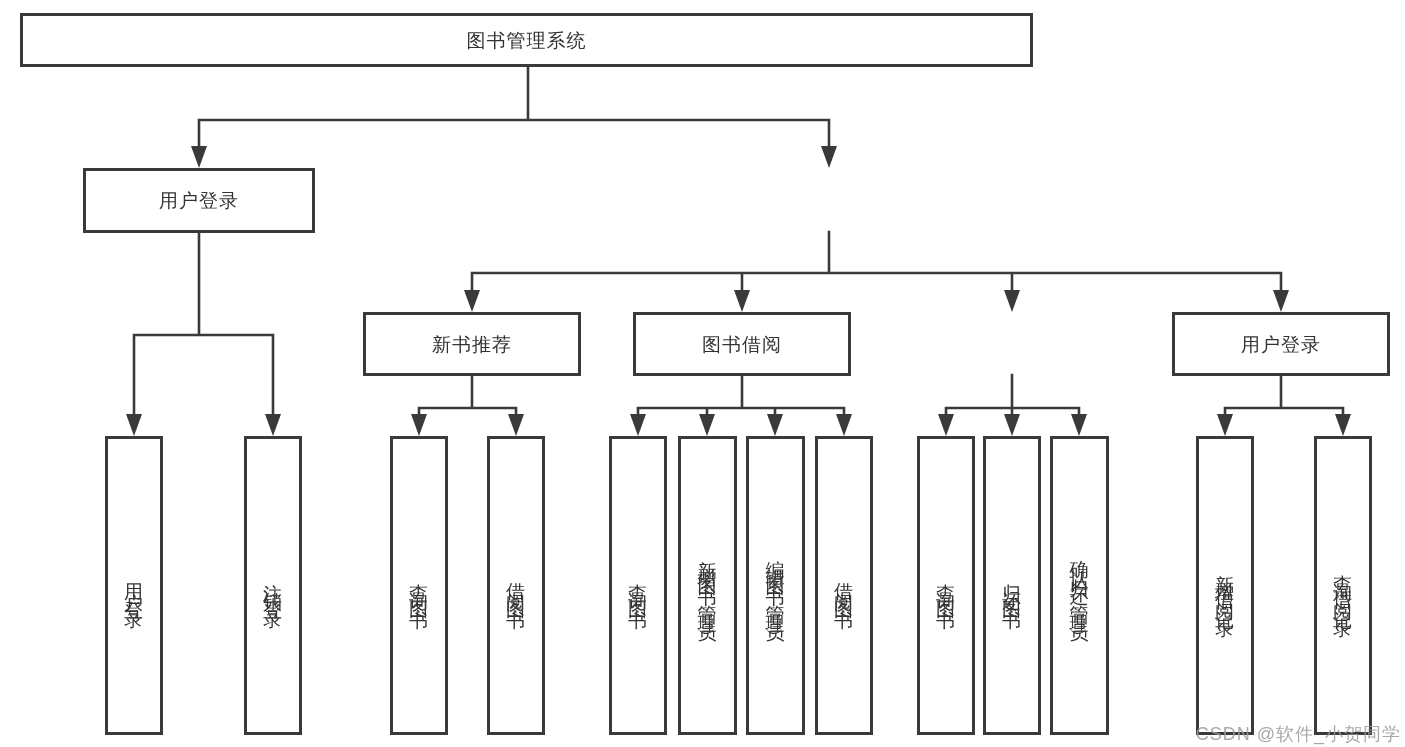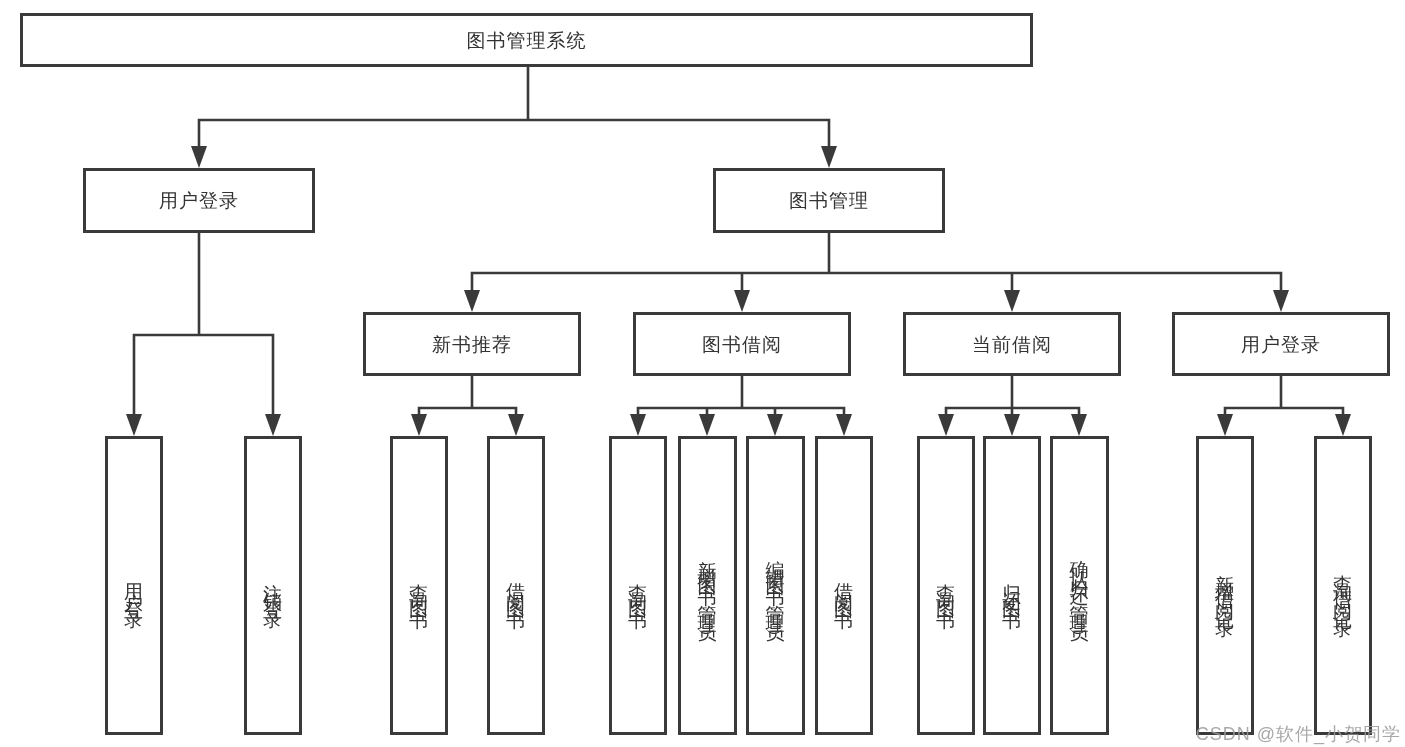--- a/index.html
+++ b/index.html
@@ -80,32 +80,26 @@
     </g>
   </svg>
 
   <div class="box" style="left:20px;top:13px;width:1013px;height:54px">
     <span class="lbl">图书管理系统</span>
   </div>
 
   <div class="box" style="left:83px;top:168px;width:232px;height:65px">
     <span class="lbl">用户登录</span>
   </div>
-  <div class="box" style="left:713px;top:168px;width:232px;height:65px">
-    <span class="lbl">图书管理</span>
-  </div>
 
   <div class="box" style="left:363px;top:312px;width:218px;height:64px">
     <span class="lbl">新书推荐</span>
   </div>
   <div class="box" style="left:633px;top:312px;width:218px;height:64px">
     <span class="lbl">图书借阅</span>
-  </div>
-  <div class="box" style="left:903px;top:312px;width:218px;height:64px">
-    <span class="lbl">当前借阅</span>
   </div>
   <div class="box" style="left:1172px;top:312px;width:218px;height:64px">
     <span class="lbl">用户登录</span>
   </div>
 
   <div class="box vbox" style="left:105px;top:436px;width:58px;height:299px">
     <span class="lbl">用户登录</span>
   </div>
   <div class="box vbox" style="left:244px;top:436px;width:58px;height:299px">
     <span class="lbl">注销登录</span>

